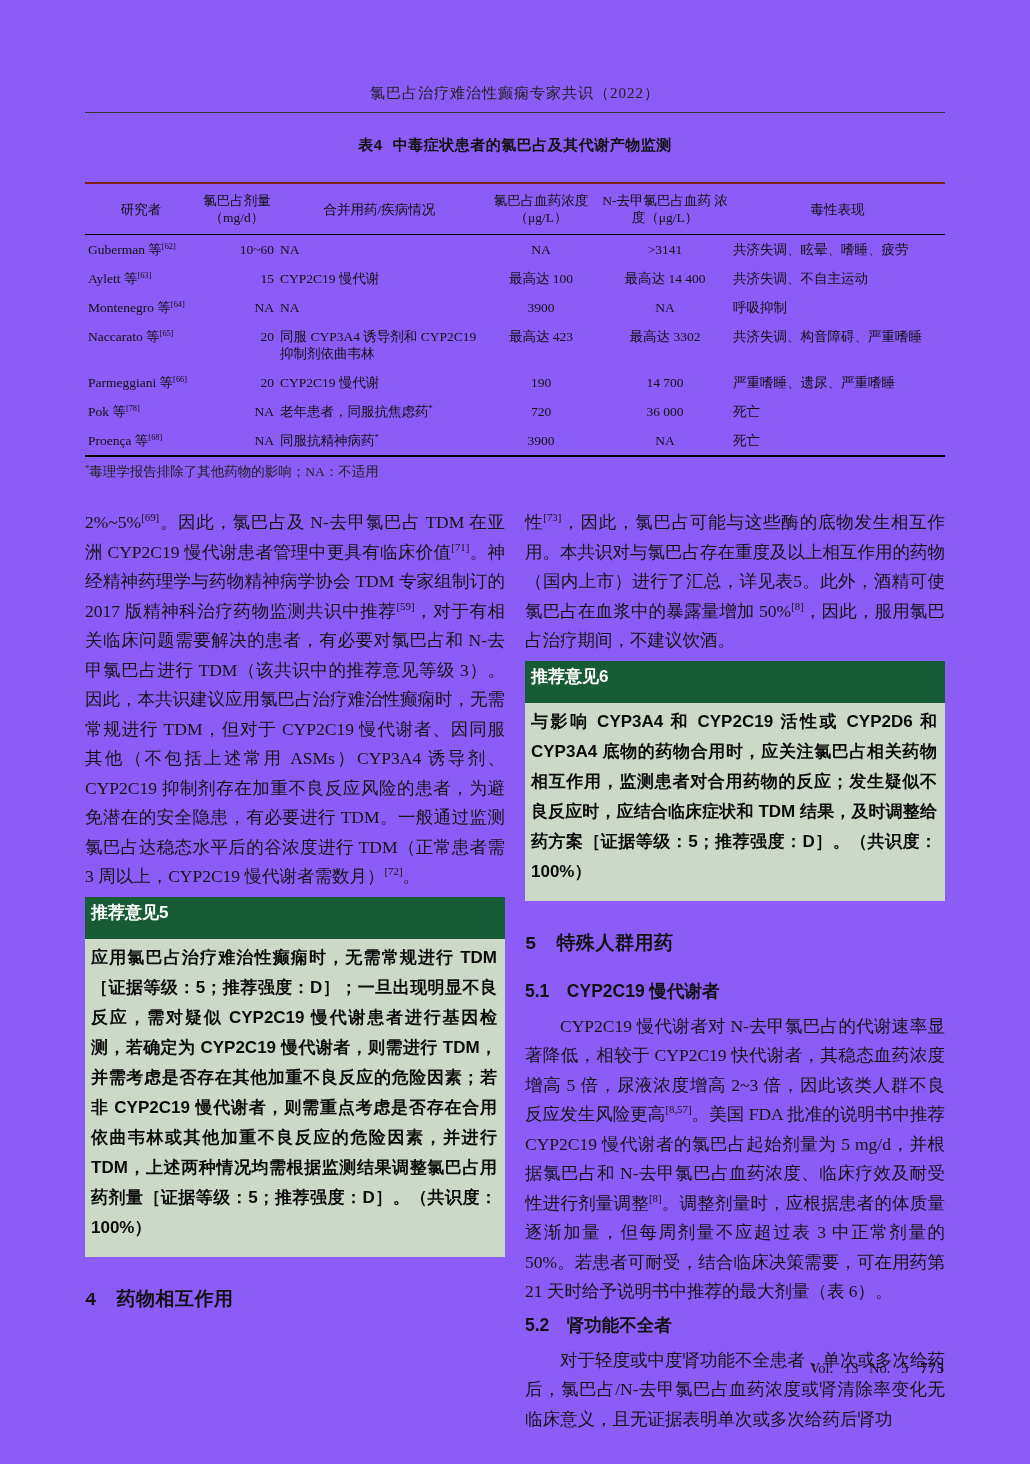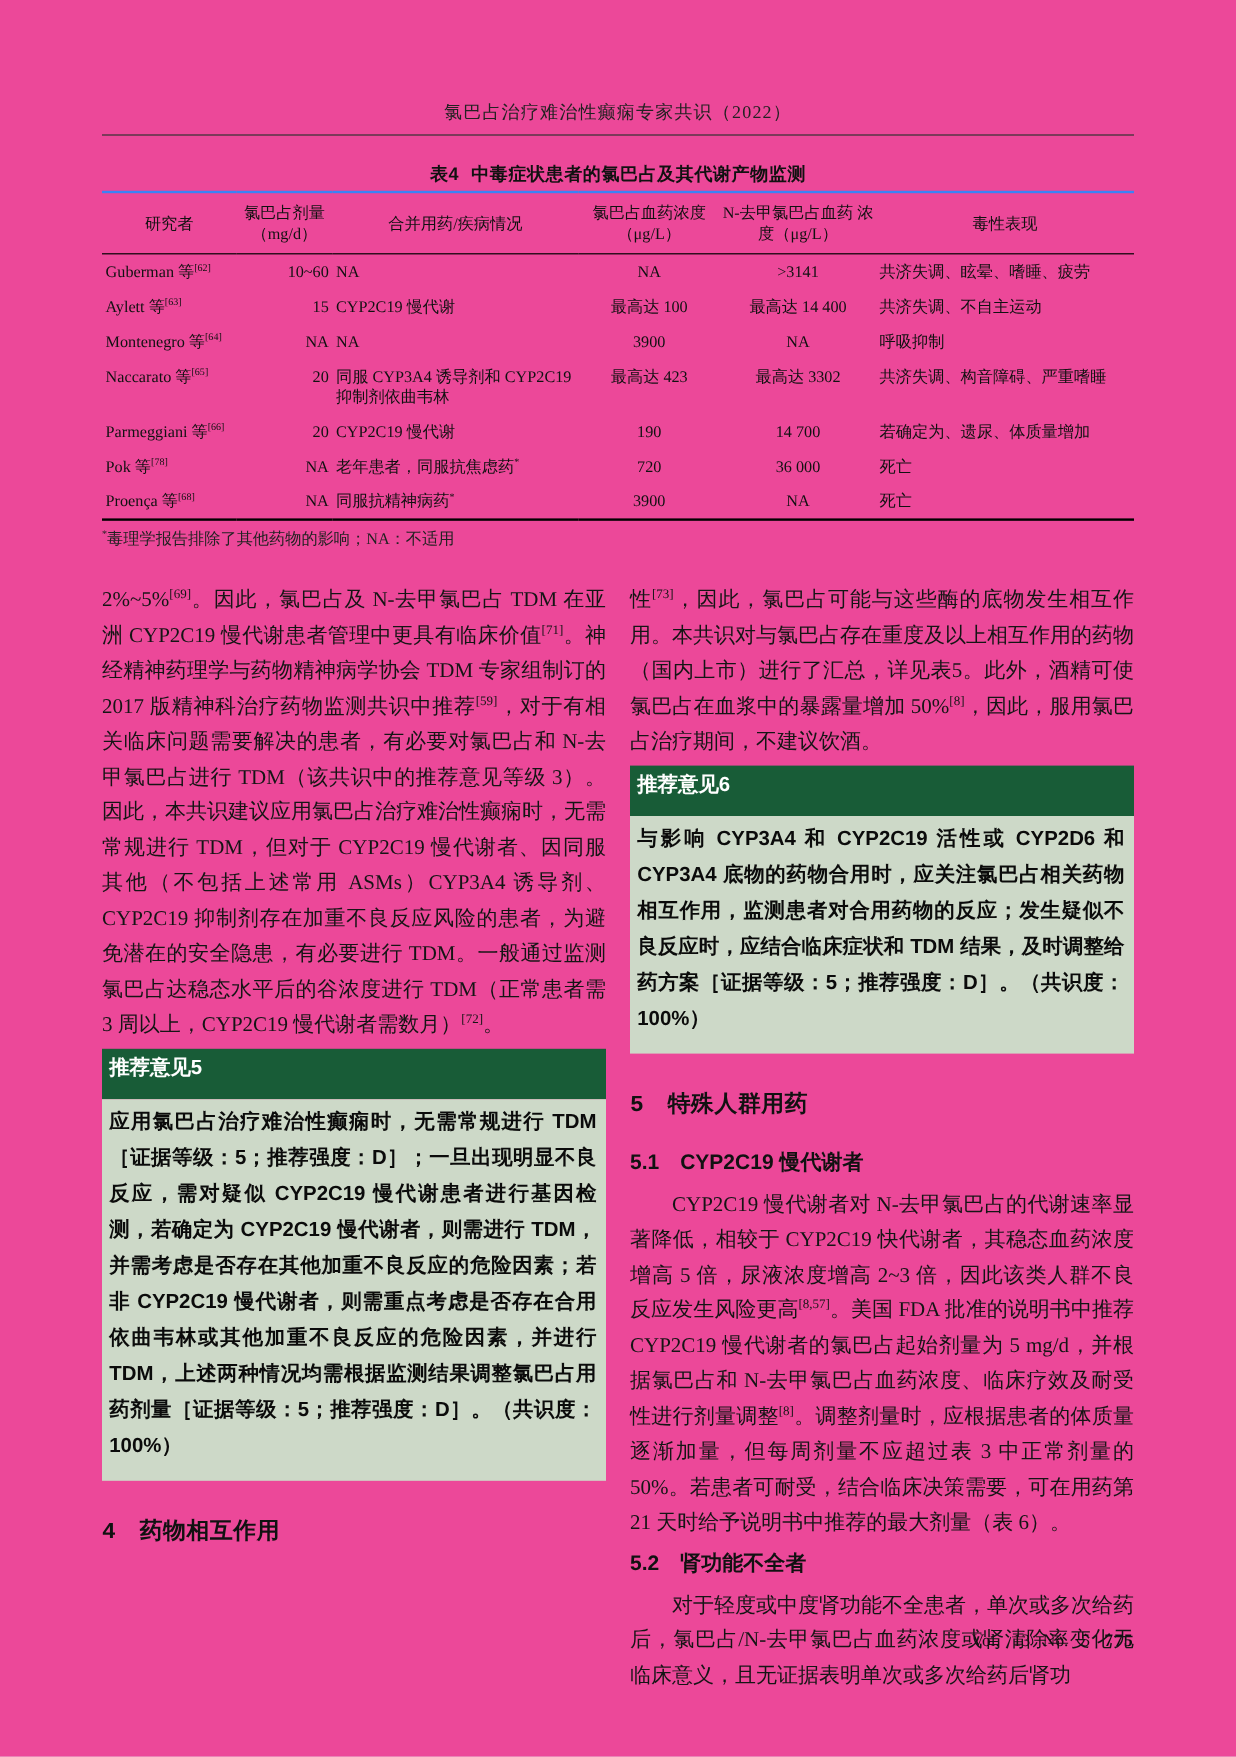--- a/index.html
+++ b/index.html
@@ -1,40 +1,40 @@
 <!DOCTYPE html>
 <html style="--green-dark: #185C37; --green-light: #CDD9C8;"><head>
 <meta charset="utf-8">
 <style>
   * { margin:0; padding:0; box-sizing:border-box; }
   html,body { background:#e8e8e8; }
   .page {
     position:relative;
     width:1030px; height:1464px;
     margin:0 auto;
-    background:#ec4899;
+    background:#8b5cf6;
     font-family:"Liberation Serif","DejaVu Serif",serif;
     color:#111;
     overflow:hidden;
   }
   .content { position:absolute; top:84px; left:85px; width:860px; }
 
   .running-head { text-align:center; font-size:15px; letter-spacing:1px; color:#222; }
   .head-rule { margin-top:9px; border-top:1.5px solid #333; }
 
   .table-caption {
     margin-top:23px; text-align:center;
     font-family:"Liberation Sans","DejaVu Sans",sans-serif;
     font-weight:bold; font-size:15px; letter-spacing:.5px;
   }
   .caption-num { margin-right:10px; }
 
   table.t4 {
-    margin-top:4px; width:860px; border-collapse:collapse;
-    border-top:2px solid #3b82f6; border-bottom:2px solid #000;
+    margin-top:27px; width:860px; border-collapse:collapse;
+    border-top:2px solid #7f1d1d; border-bottom:2px solid #000;
     font-size:13.5px; line-height:17px;
   }
   table.t4 thead tr { border-bottom:1px solid #000; }
   table.t4 th { font-weight:normal; text-align:center; vertical-align:middle; padding:8px 2px; }
   table.t4 td { vertical-align:top; padding:6px 3px 6px 3px; }
   td.c0, th.h0 { width:112px; text-align:left; }
   td.c1, th.h1 { width:80px;  text-align:right; }
   td.c2, th.h2 { width:205px; text-align:left; }
   td.c3, th.h3 { width:118px; text-align:center; }
   td.c4, th.h4 { width:130px; text-align:center; }
@@ -146,21 +146,21 @@
             <td class="c3 rich">最高达 423</td>
             <td class="c4 rich">最高达 3302</td>
             <td class="c5 rich">共济失调、构音障碍、严重嗜睡</td>
           </tr>
           <tr>
             <td class="c0 rich">Parmeggiani 等<sup>[66]</sup></td>
             <td class="c1 rich">20</td>
             <td class="c2 rich">CYP2C19 慢代谢</td>
             <td class="c3 rich">190</td>
             <td class="c4 rich">14 700</td>
-            <td class="c5 rich">若确定为、遗尿、体质量增加</td>
+            <td class="c5 rich">严重嗜睡、遗尿、严重嗜睡</td>
           </tr>
           <tr>
             <td class="c0 rich">Pok 等<sup>[78]</sup></td>
             <td class="c1 rich">NA</td>
             <td class="c2 rich">老年患者，同服抗焦虑药<sup>*</sup></td>
             <td class="c3 rich">720</td>
             <td class="c4 rich">36 000</td>
             <td class="c5 rich">死亡</td>
           </tr>
           <tr>

